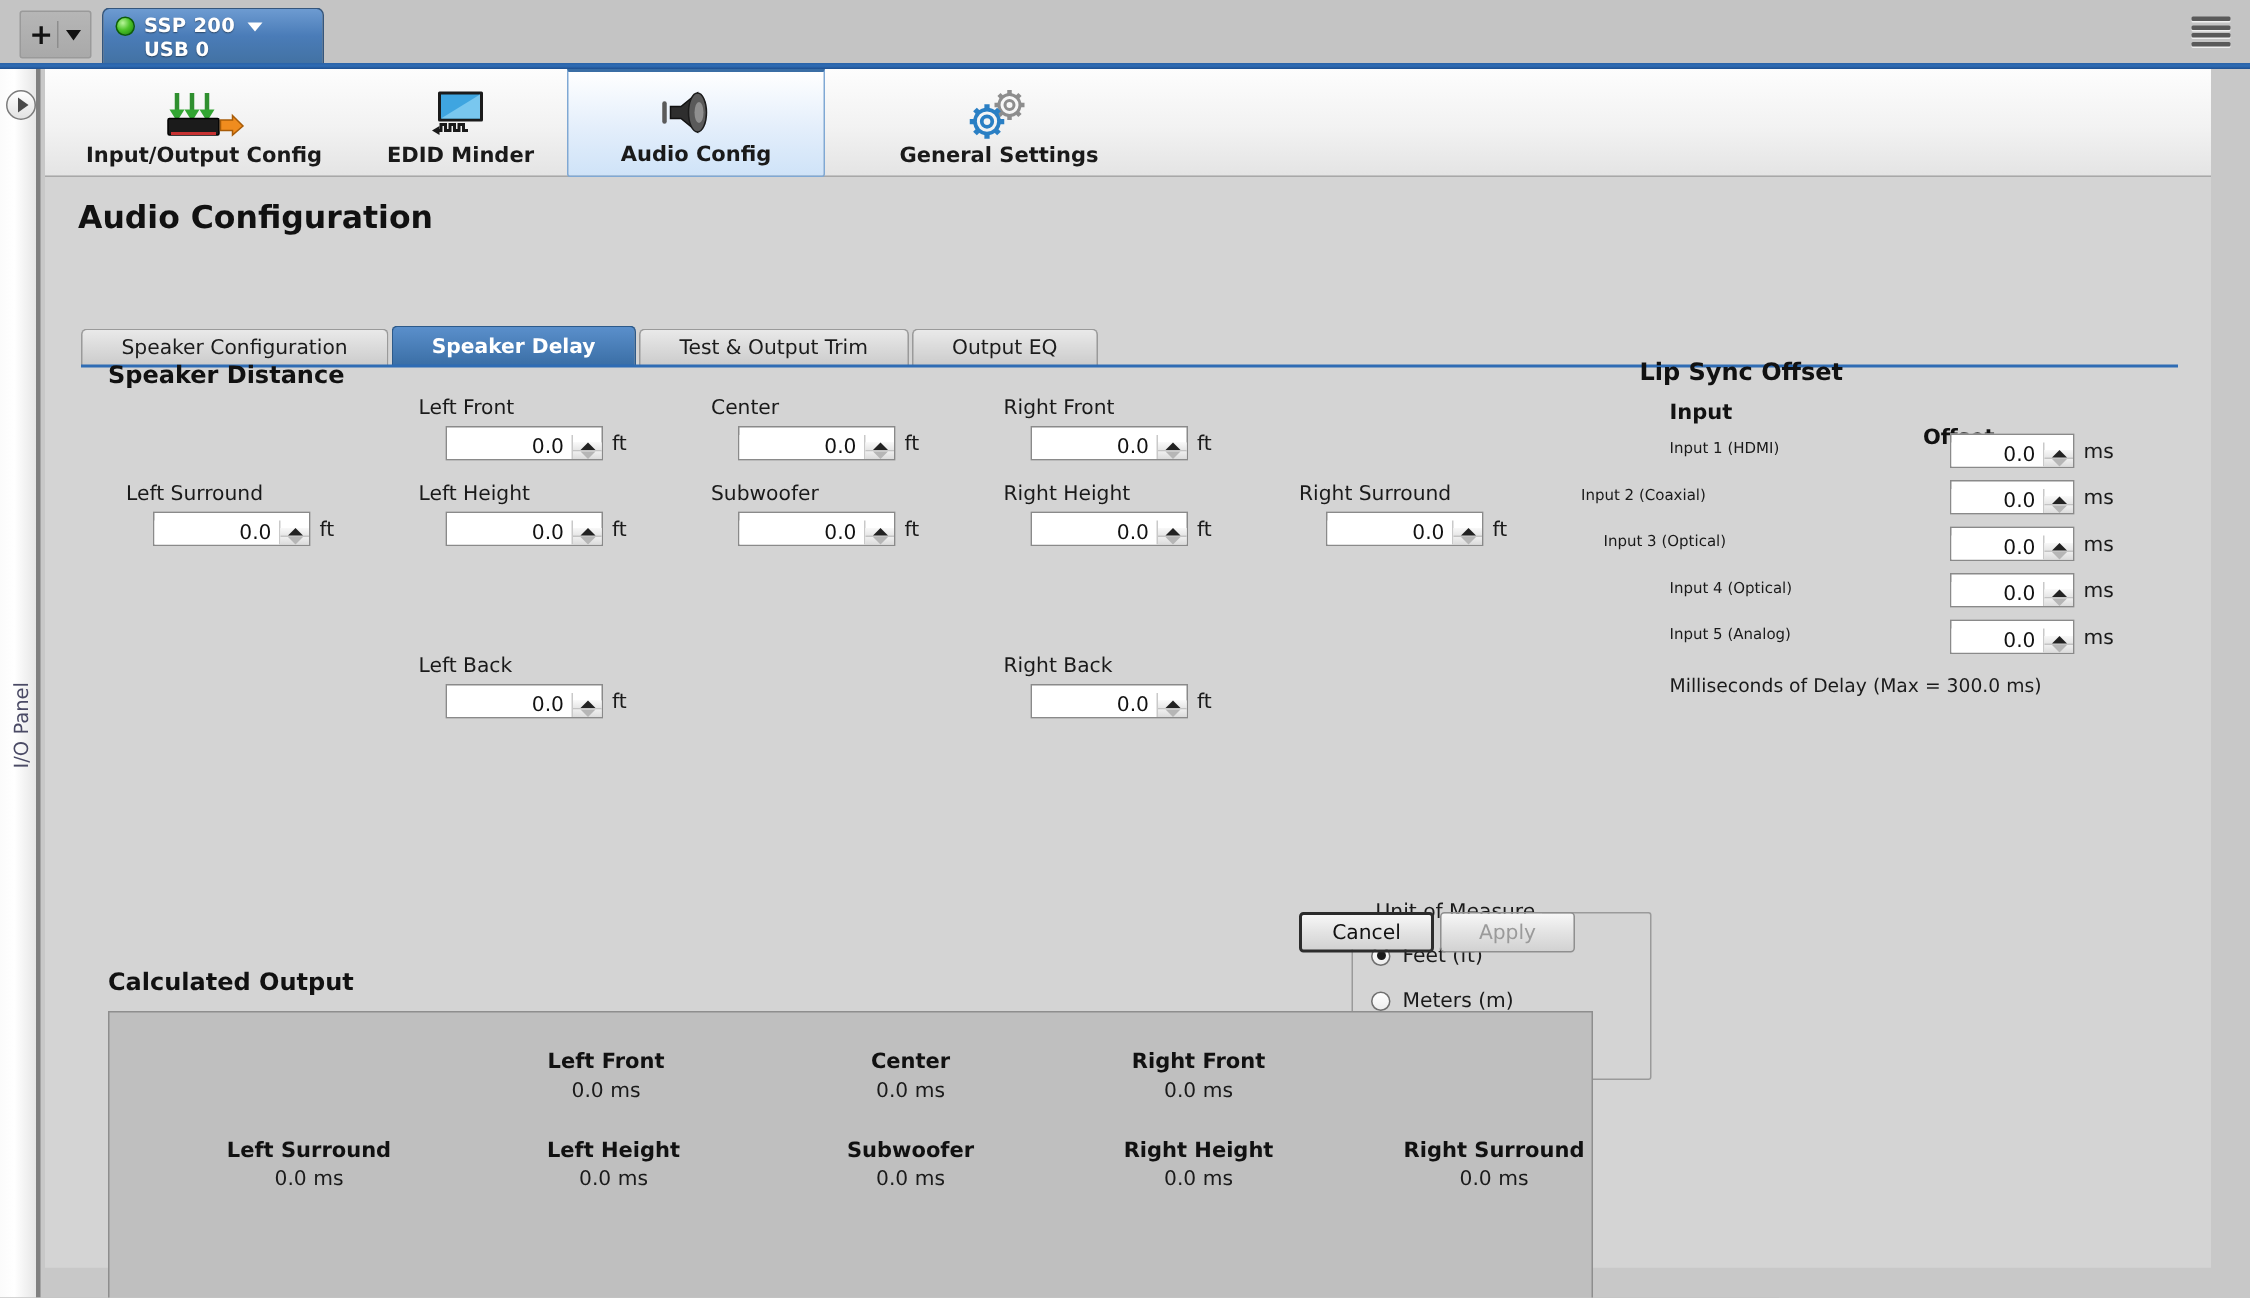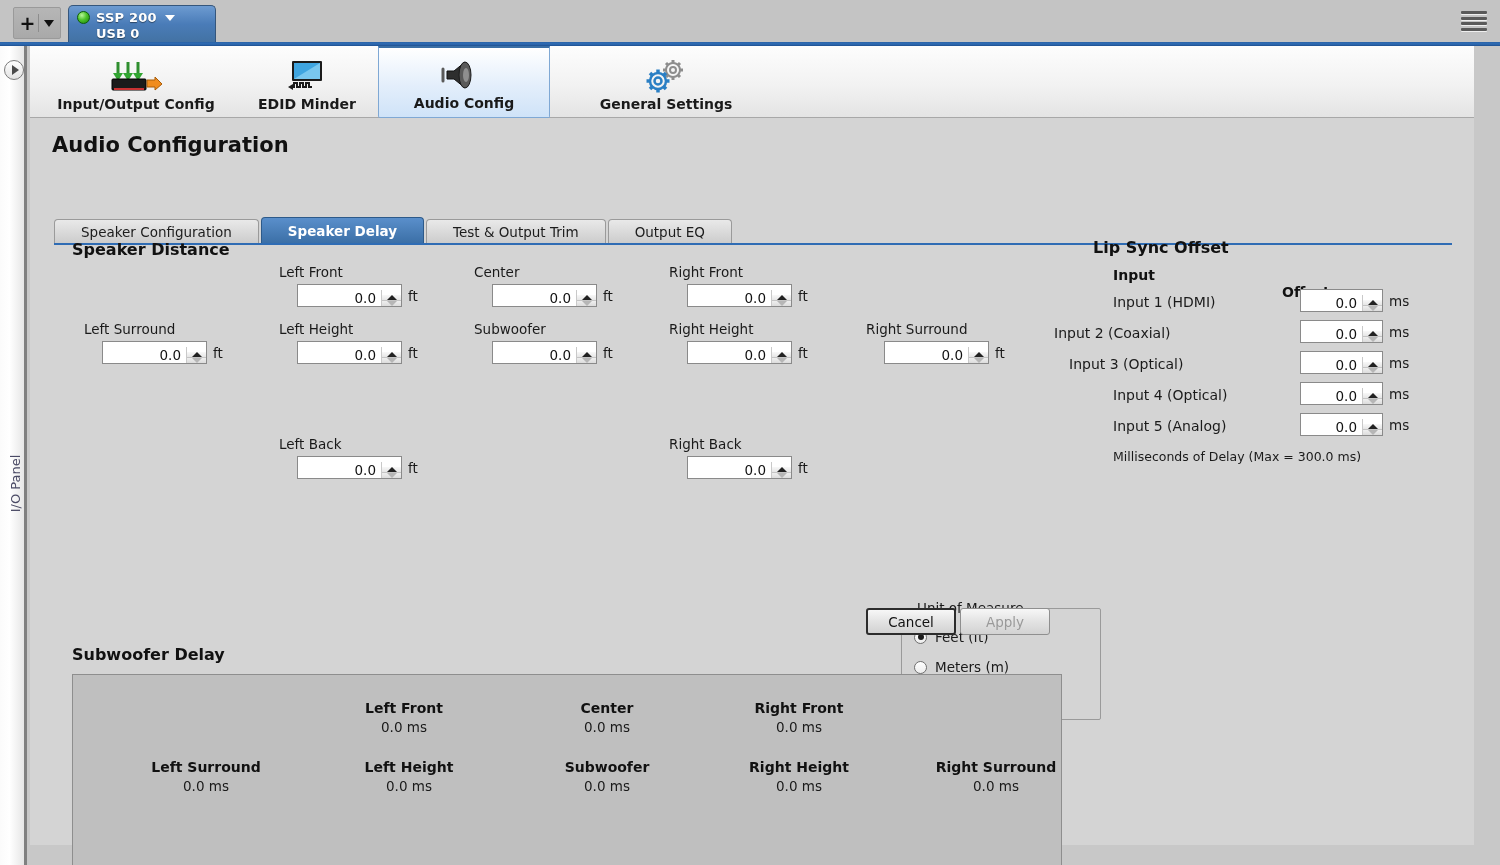--- a/index.html
+++ b/index.html
@@ -300,21 +300,21 @@
     border: 1px solid #8f8f8f;
     border-radius: 3px;
     color: #111;
   }
   .btn.focused {
     border: 2px solid #2c2c2c;
   }
   .btn.disabled { color: #9a9a9a; }
   .ls-name {
     position: absolute;
-    font-size: 14px; color: #1a1a1a; white-space: nowrap;
+    font-size: 10px; color: #1a1a1a; white-space: nowrap;
   }
   .ls-hdr {
     position: absolute;
     font-size: 14px; font-weight: bold; color: #111;
   }
   .ls-note {
     position: absolute;
     font-size: 12.5px; color: #1a1a1a;
   }
 
@@ -752,21 +752,21 @@
               <div class="sb dn">
                   <i class="arw-dn"></i>
                 </div>
             </div>
           </div>
           <span class="unit">ms</span>
         </div>
 
         <div class="ls-note" style="left:1083px; top:203px;">Milliseconds of Delay (Max = 300.0 ms)</div>
 
-        <h3 class="section" style="left:42px; top:399px;">Subwoofer Delay</h3>
+        <h3 class="section" style="left:42px; top:399px;">Calculated Output</h3>
 
         <div class="calc-panel">
 
           <div class="calc-cell" style="left:331px; top:25px;">
             <div class="cname">Left Front</div>
             <div class="cval">0.0 ms</div>
           </div>
           <div class="calc-cell" style="left:534px; top:25px;">
             <div class="cname">Center</div>
             <div class="cval">0.0 ms</div>

